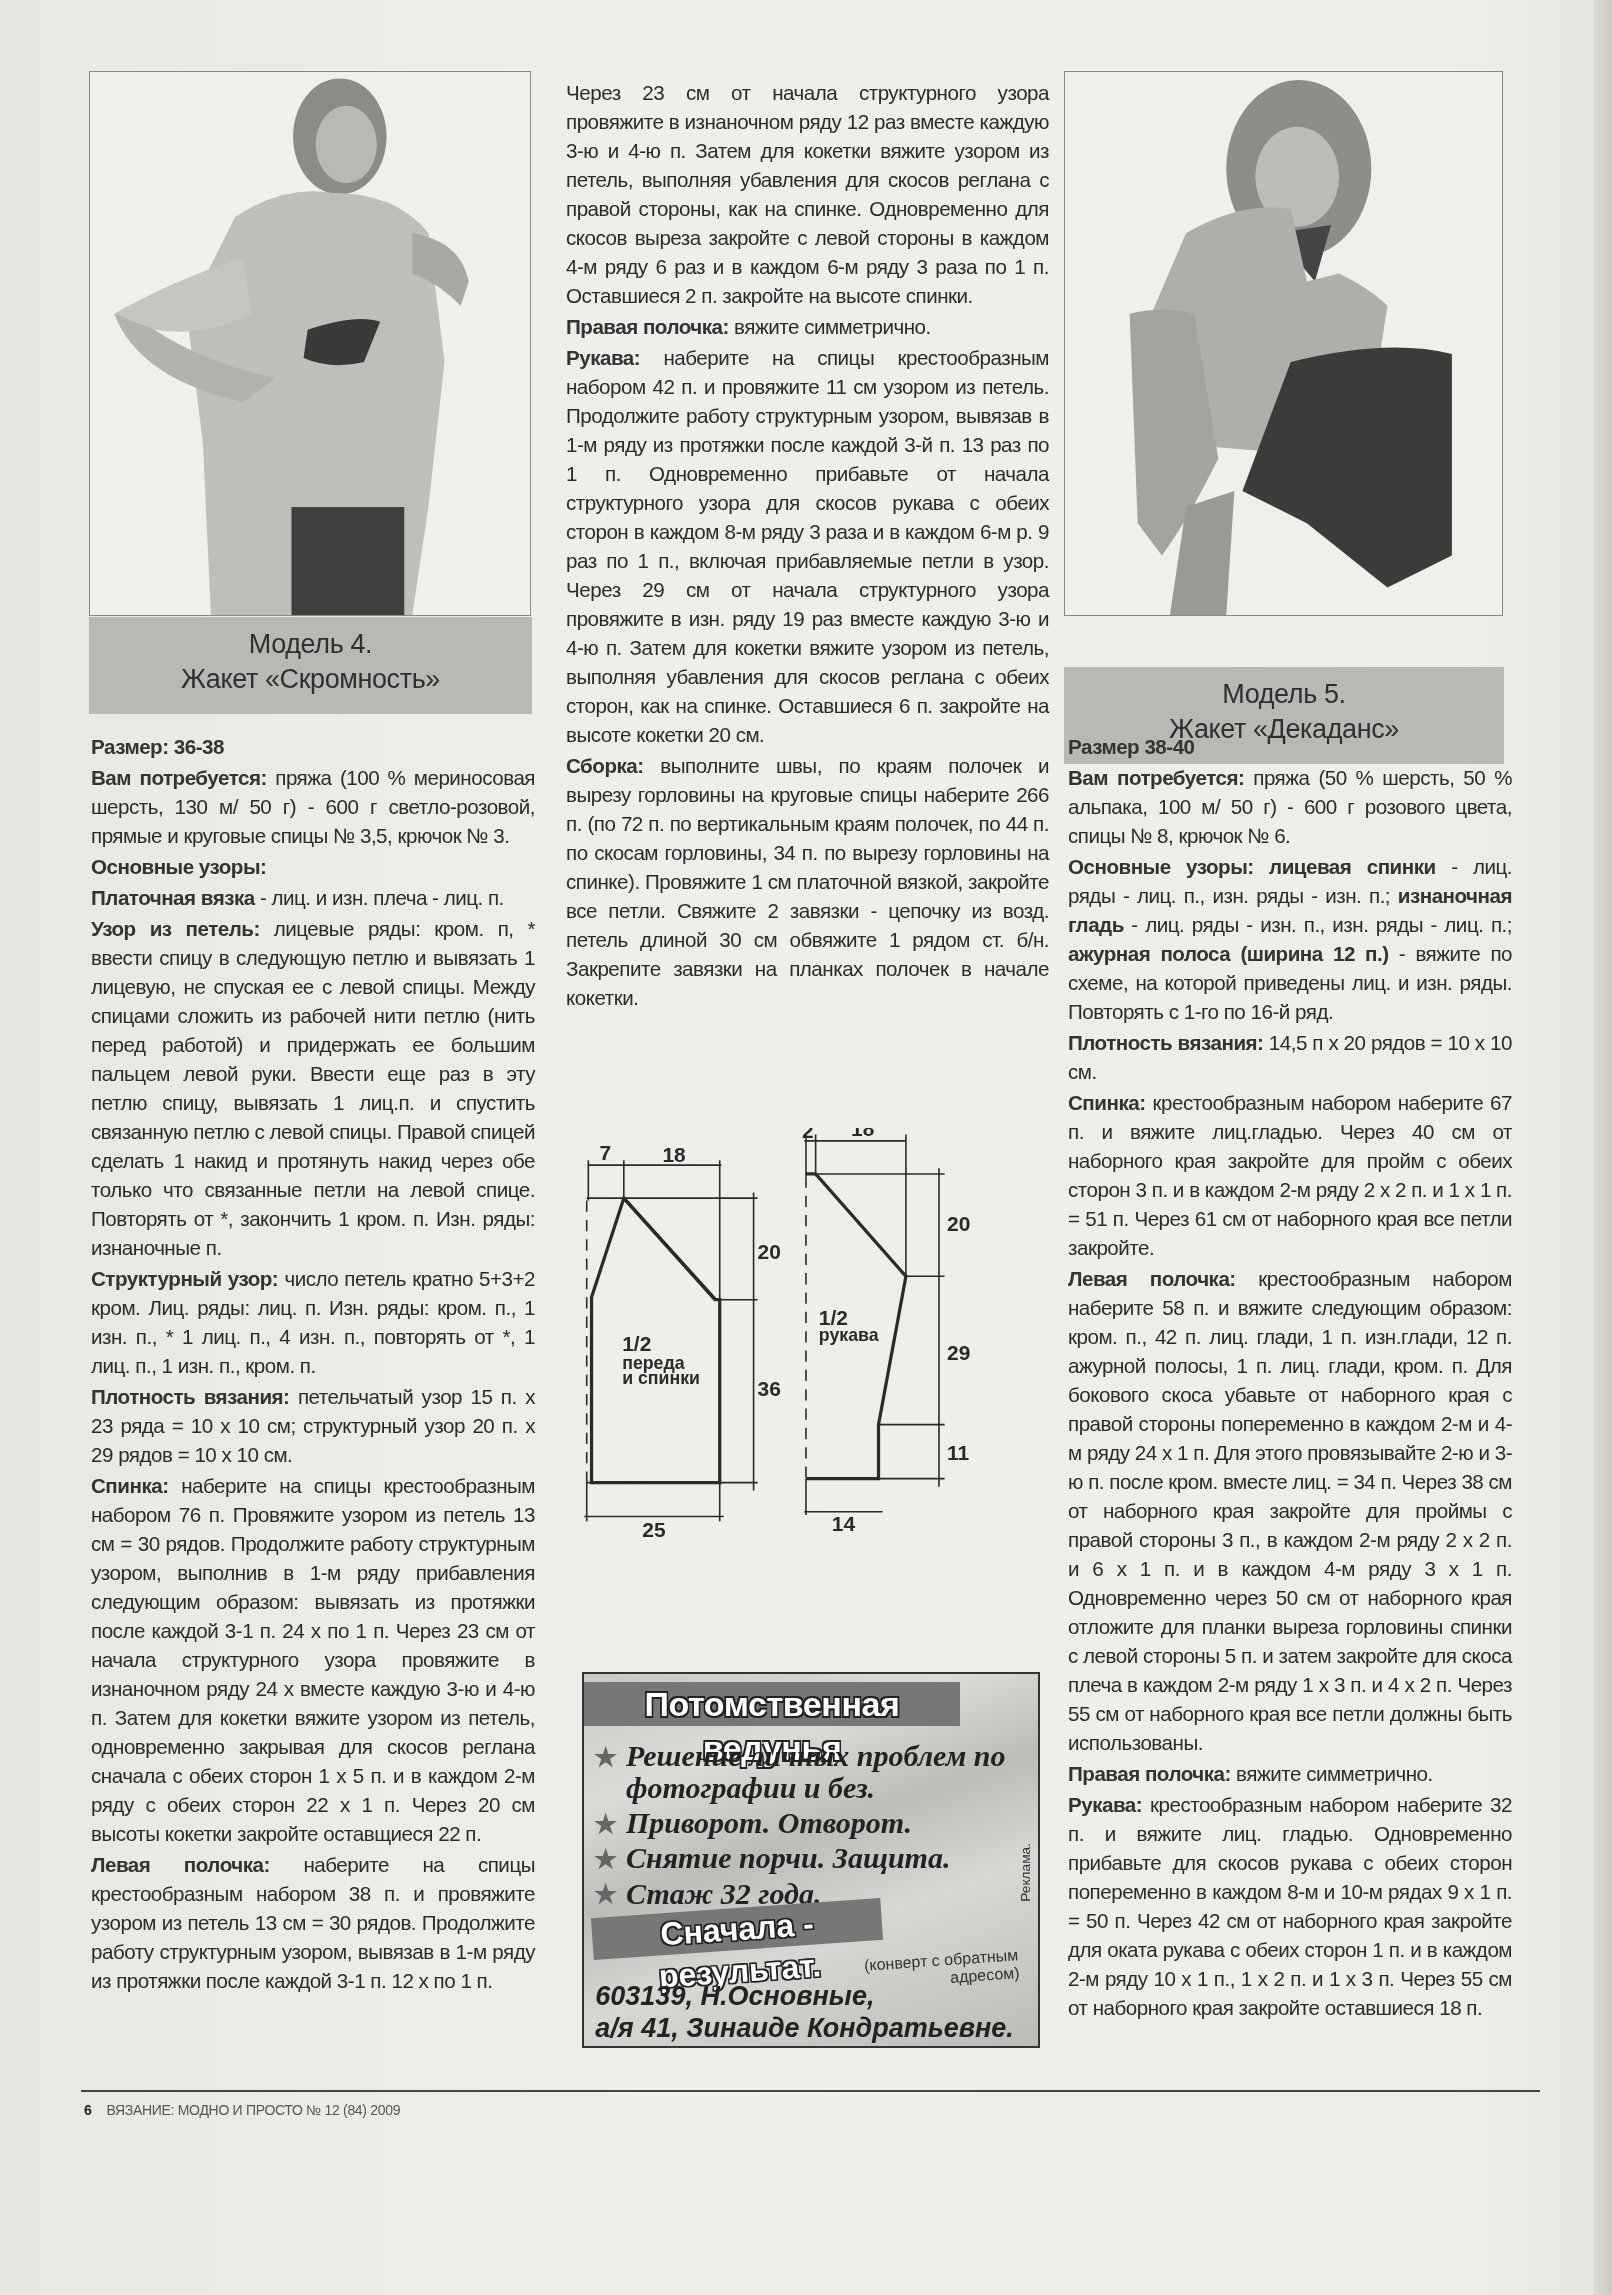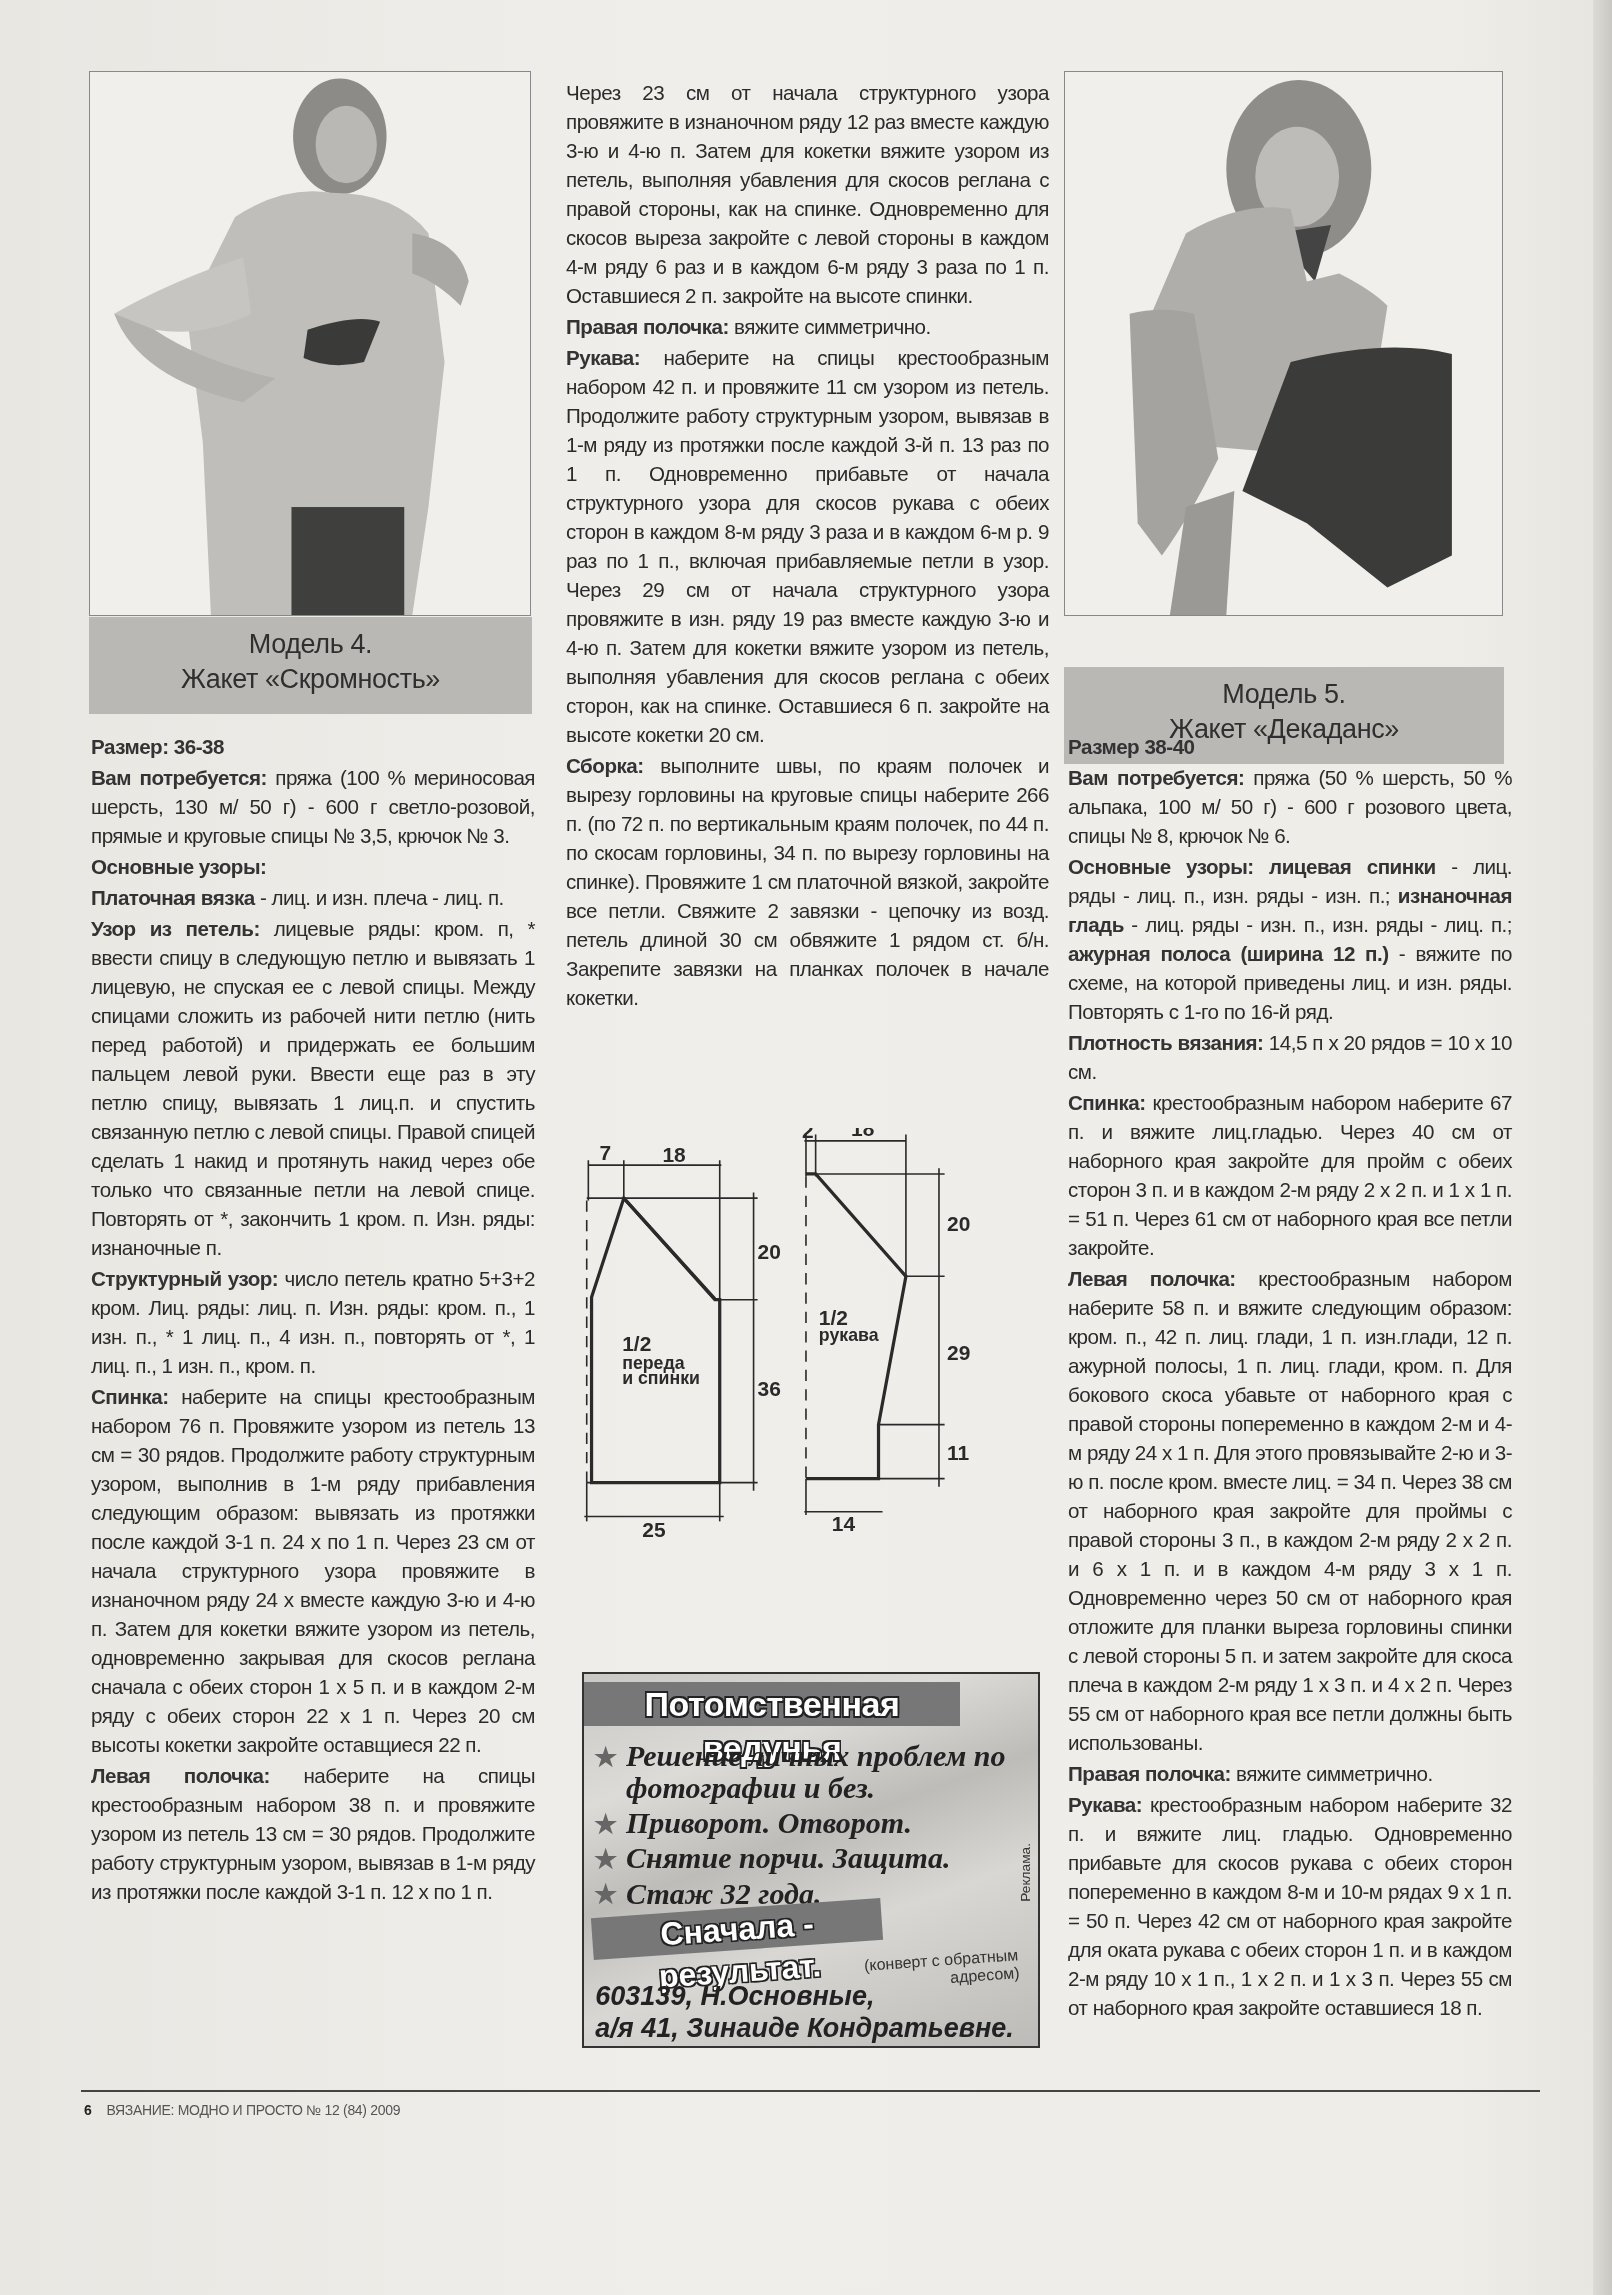--- a/index.html
+++ b/index.html
@@ -69,20 +69,21 @@
     <div>Жакет «Скромность»</div>
   </div>
 
   <div class="col" id="col1">
     <p><b>Размер:</b> <b>36-38</b></p>
     <p><b>Вам потребуется:</b> <span>пряжа (100 % мериносовая шерсть, 130 м/ 50 г) - 600 г светло-розовой, прямые и круговые спицы № 3,5, крючок № 3.</span></p>
     <p><b>Основные узоры:</b></p>
     <p><b>Платочная вязка</b> <span>- лиц. и изн. плеча - лиц. п.</span></p>
     <p><b>Узор из петель:</b> <span>лицевые ряды: кром. п, * ввести спицу в следующую петлю и вывязать 1 лицевую, не спуская ее с левой спицы. Между спицами сложить из рабочей нити петлю (нить перед работой) и придержать ее большим пальцем левой руки. Ввести еще раз в эту петлю спицу, вывязать 1 лиц.п. и спустить связанную петлю с левой спицы. Правой спицей сделать 1 накид и протянуть накид через обе только что связанные петли на левой спице. Повторять от *, закончить 1 кром. п. Изн. ряды: изнаночные п.</span></p>
     <p><b>Структурный узор:</b> <span>число петель кратно 5+3+2 кром. Лиц. ряды: лиц. п. Изн. ряды: кром. п., 1 изн. п., * 1 лиц. п., 4 изн. п., повторять от *, 1 лиц. п., 1 изн. п., кром. п.</span></p>
+    <p><b>Плотность вязания:</b> <span>петельчатый узор 15 п. х 23 ряда = 10 х 10 см; структурный узор 20 п. х 29 рядов = 10 х 10 см.</span></p>
     <p><b>Спинка:</b> <span>наберите на спицы крестообразным набором 76 п. Провяжите узором из петель 13 см = 30 рядов. Продолжите работу структурным узором, выполнив в 1-м ряду прибавления следующим образом: вывязать из протяжки после каждой 3-1 п. 24 х по 1 п. Через 23 см от начала структурного узора провяжите в изнаночном ряду 24 х вместе каждую 3-ю и 4-ю п. Затем для кокетки вяжите узором из петель, одновременно закрывая для скосов реглана сначала с обеих сторон 1 х 5 п. и в каждом 2-м ряду с обеих сторон 22 х 1 п. Через 20 см высоты кокетки закройте оставщиеся 22 п.</span></p>
     <p><b>Левая полочка:</b> <span>наберите на спицы крестообразным набором 38 п. и провяжите узором из петель 13 см = 30 рядов. Продолжите работу структурным узором, вывязав в 1-м ряду из протяжки после каждой 3-1 п. 12 х по 1 п.</span></p>
   </div>
 
   <div class="col" id="col2">
     <p>Через 23 см от начала структурного узора провяжите в изнаночном ряду 12 раз вместе каждую 3-ю и 4-ю п. Затем для кокетки вяжите узором из петель, выполняя убавления для скосов реглана с правой стороны, как на спинке. Одновременно для скосов выреза закройте с левой стороны в каждом 4-м ряду 6 раз и в каждом 6-м ряду 3 раза по 1 п. Оставшиеся 2 п. закройте на высоте спинки.</p>
     <p><b>Правая полочка:</b> <span>вяжите симметрично.</span></p>
     <p><b>Рукава:</b> <span>наберите на спицы крестообразным набором 42 п. и провяжите 11 см узором из петель. Продолжите работу структурным узором, вывязав в 1-м ряду из протяжки после каждой 3-й п. 13 раз по 1 п. Одновременно прибавьте от начала структурного узора для скосов рукава с обеих сторон в каждом 8-м ряду 3 раза и в каждом 6-м р. 9 раз по 1 п., включая прибавляемые петли в узор. Через 29 см от начала структурного узора провяжите в изн. ряду 19 раз вместе каждую 3-ю и 4-ю п. Затем для кокетки вяжите узором из петель, выполняя убавления для скосов реглана с обеих сторон, как на спинке. Оставшиеся 6 п. закройте на высоте кокетки 20 см.</span></p>
     <p><b>Сборка:</b> <span>выполните швы, по краям полочек и вырезу горловины на круговые спицы наберите 266 п. (по 72 п. по вертикальным краям полочек, по 44 п. по скосам горловины, 34 п. по вырезу горловины на спинке). Провяжите 1 см платочной вязкой, закройте все петли. Свяжите 2 завязки - цепочку из возд. петель длиной 30 см обвяжите 1 рядом ст. б/н. Закрепите завязки на планках полочек в начале кокетки.</span></p>
   </div>

